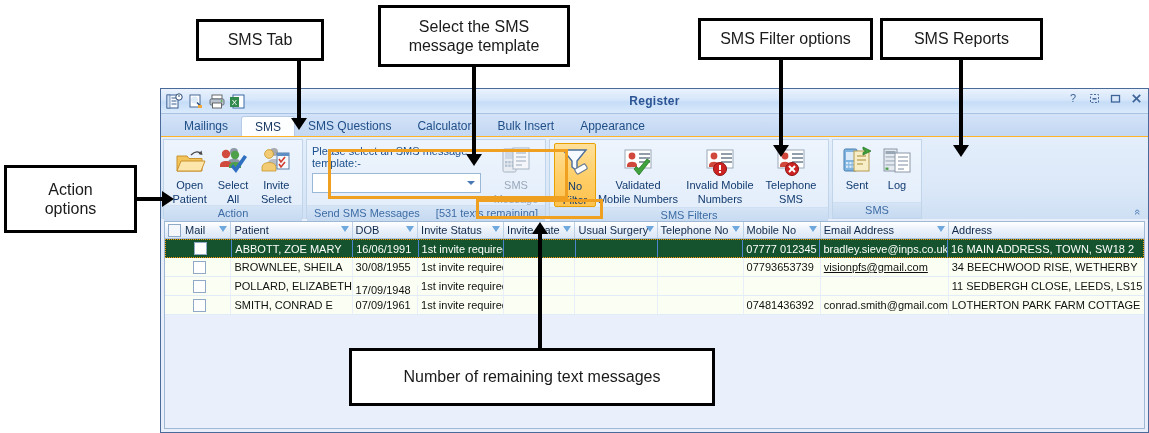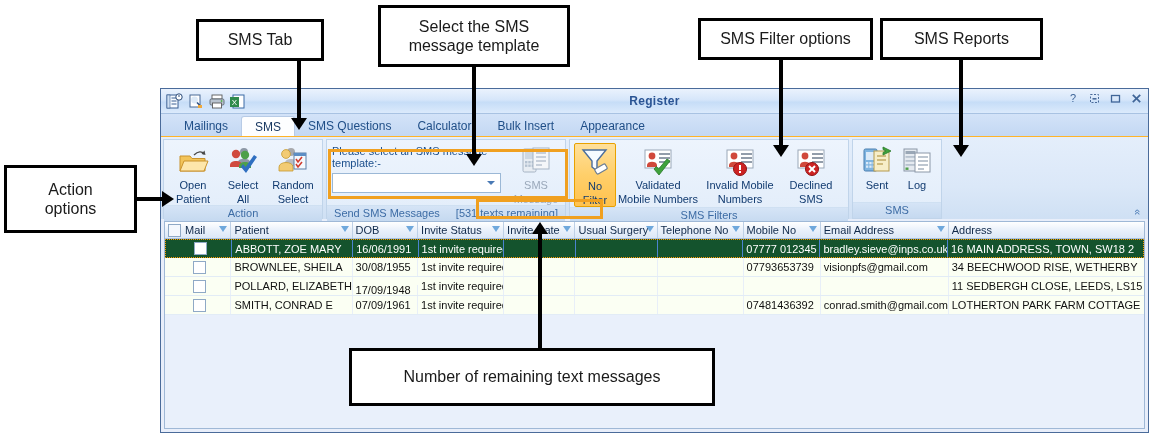--- a/index.html
+++ b/index.html
@@ -352,21 +352,21 @@
     <div class="tab">Mailings</div>
     <div class="tab active">SMS</div>
     <div class="tab">SMS Questions</div>
     <div class="tab">Calculator</div>
     <div class="tab">Bulk Insert</div>
     <div class="tab">Appearance</div>
   </div>
 
   <div class="ribbon">
 
-    <div class="group" style="width:160px;">
+    <div class="group" style="width:140px;">
       <div class="group-body">
         <div class="btn">
           <span class="icn">
             <svg width="32" height="32" viewBox="0 0 32 32">
               <path d="M3 11 L13 11 L15 13.5 L28 13.5 L28 26 L3 26 Z" fill="#f2c45a" stroke="#c9922c" stroke-width="1"></path>
               <path d="M3 26 L7 16 L31 16 L27 26 Z" fill="#fde6ab" stroke="#c9922c" stroke-width="1"></path>
               <path d="M17 10 C21 6, 25 6, 27 9" fill="none" stroke="#4a4a4a" stroke-width="1.4"></path>
               <path d="M27.5 5.5 L28.5 10 L24.5 9 Z" fill="#4a4a4a"></path>
             </svg>
           </span>
@@ -394,21 +394,21 @@
               <circle cx="14" cy="7" r="4" fill="#a8a9ad"></circle>
               <path d="M8 18 C8 12.8, 20 12.8, 20 18 L20 21 L8 21 Z" fill="#b9bcc2"></path>
               <circle cx="9" cy="9" r="4.4" fill="#f2cb73" stroke="#c79a2e" stroke-width="0.8"></circle>
               <path d="M2 22 C2 16, 16 16, 16 22 L16 26 L2 26 Z" fill="#f2cb73" stroke="#c79a2e" stroke-width="0.8"></path>
               <rect x="17" y="8" width="12" height="16" fill="#f6f9fd" stroke="#5d7ea6" stroke-width="1"></rect>
               <rect x="17" y="8" width="12" height="3" fill="#5d8ec4"></rect>
               <path d="M19 14 L21 17 L25 12" fill="none" stroke="#d13b2e" stroke-width="1.6"></path>
               <path d="M19 19 L21 22 L25 17" fill="none" stroke="#d13b2e" stroke-width="1.6"></path>
             </svg>
           </span>
-          <span class="lbl">Random</span>
+          <span class="lbl">Invite</span>
           <span class="lbl">Select</span>
         </div>
       </div>
       <div class="group-label">Action</div>
     </div>
 
     <div class="group sendgrp">
       <div class="group-body" style="flex-direction:row;padding:0;">
         <div style="flex:1;display:flex;flex-direction:column;padding-top:2px;">
           <div class="tmpl-label">Please select an SMS message template:-</div>
@@ -496,21 +496,21 @@
               <circle cx="10" cy="11" r="3.4" fill="#d0483b"></circle>
               <path d="M5 20 C5 15.5, 15 15.5, 15 20 L15 22 L5 22 Z" fill="#d0483b"></path>
               <line x1="17" y1="9" x2="28" y2="9" stroke="#6e7d8e" stroke-width="1.5"></line>
               <line x1="17" y1="13" x2="28" y2="13" stroke="#6e7d8e" stroke-width="1.5"></line>
               <line x1="17" y1="17" x2="28" y2="17" stroke="#6e7d8e" stroke-width="1.5"></line>
               <circle cx="17" cy="24" r="6.5" fill="#cc2222" stroke="#8f1313" stroke-width="1"></circle>
               <line x1="14" y1="21" x2="20" y2="27" stroke="#ffffff" stroke-width="2"></line>
               <line x1="20" y1="21" x2="14" y2="27" stroke="#ffffff" stroke-width="2"></line>
             </svg>
           </span>
-          <span class="lbl">Declined</span>
+          <span class="lbl">Telephone</span>
           <span class="lbl">SMS</span>
         </div>
       </div>
       <div class="group-label">SMS Filters</div>
     </div>
 
     <div class="group" style="width:90px;">
       <div class="group-body">
         <div class="btn" style="width:44px;">
           <span class="icn">
@@ -626,21 +626,21 @@
         <div class="gcell" style="width:68px;justify-content:center;">
             <span class="cellchk"></span>
           </div>
         <div class="gcell" style="width:124px;">BROWNLEE, SHEILA</div>
         <div class="gcell" style="width:67px;">30/08/1955</div>
         <div class="gcell" style="width:88px;">1st invite required</div>
         <div class="gcell" style="width:73px;"></div>
         <div class="gcell" style="width:84px;"></div>
         <div class="gcell" style="width:88px;"></div>
         <div class="gcell" style="width:79px;">07793653739</div>
-        <div class="gcell" style="width:131px;">visionpfs@gmail.com</div>
+        <div class="gcell" style="width:131px;text-decoration:underline;">visionpfs@gmail.com</div>
         <div class="gcell" style="width:200px;border-right:none;">34 BEECHWOOD RISE, WETHERBY</div>
       </div>
 
       <div class="grow">
         <div class="gcell" style="width:68px;justify-content:center;">
             <span class="cellchk"></span>
           </div>
         <div class="gcell" style="width:124px;">POLLARD, ELIZABETH</div>
         <div class="gcell" style="width:67px;margin-top:8px;">17/09/1948</div>
         <div class="gcell" style="width:88px;">1st invite required</div>

